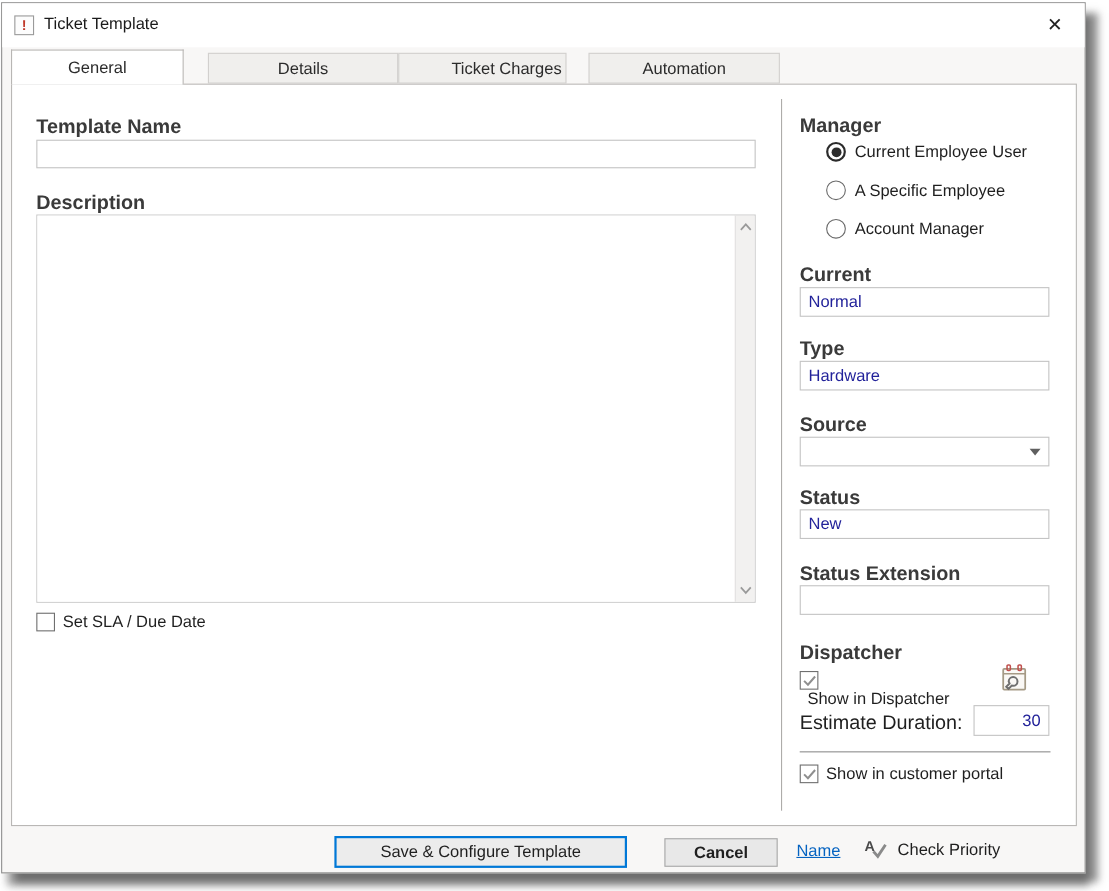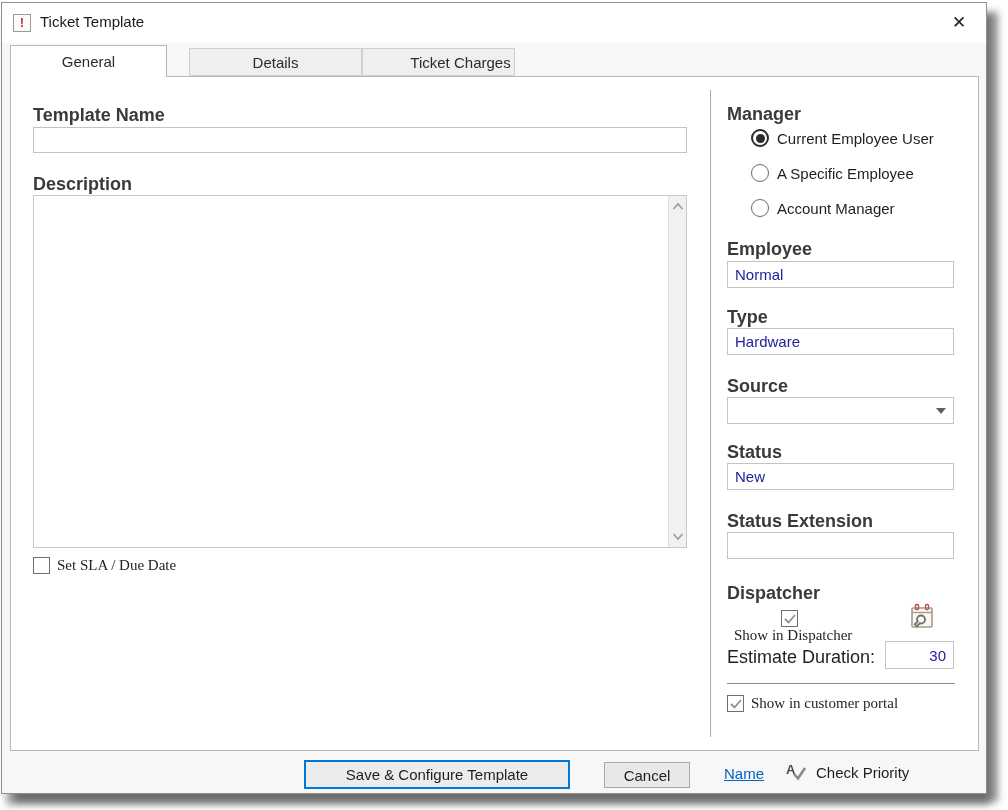--- a/index.html
+++ b/index.html
@@ -58,21 +58,21 @@
     position:absolute; left:0; top:0; width:calc(100% - 18px); height:100%;
     border:none; resize:none; outline:none; font-family:"Liberation Sans", sans-serif;
     font-size:15px; color:#22229a; padding:4px 6px;
   }
   .vscroll { position:absolute; right:0; top:0; width:18px; height:100%;
              background:#f2f1f0; border-left:1px solid #e3e2e1; }
   .vscroll svg { position:absolute; left:3px; }
   .vscroll .up { top:6px; } .vscroll .down { bottom:6px; }
 
   
-  .check-row { position:absolute; display:flex; align-items:center; cursor:pointer;font-family:Liberation Serif, serif; }
+  .check-row { position:absolute; display:flex; cursor:pointer; }
   .cbox {
     width:17px; height:17px; border:1px solid #6f6f6f; background:#fff;
     display:inline-flex; align-items:center; justify-content:center; flex:0 0 auto;
   }
   .cbox svg { display:none; }
   .cbox.checked svg { display:block; }
   .check-row .ctext { font-size:15px; color:#1f1f1f; margin-left:7px; white-space:nowrap; }
 
   .radio-row { position:absolute; display:flex; align-items:center; cursor:pointer; }
   .rdot { width:18px; height:18px; border-radius:50%; border:1px solid #6a6a6a; background:#fff;
@@ -114,20 +114,23 @@
   </div>
 
   <div class="tab active" style="left:8px; width:157px;align-items:center;">
     <span>General</span>
   </div>
   <div class="tab" style="left:187px; width:173px;">
     <span>Details</span>
   </div>
   <div class="tab" style="left:360px; width:153px;padding-left:44px;">
     <span>Ticket Charges</span>
+  </div>
+  <div class="tab" style="left:533px; width:174px;">
+    <span>Automation</span>
   </div>
 
   <div class="panel">
 
     <div class="lbl" style="left:22px; top:28px;">Template Name</div>
     <input class="txtfield" style="left: 22px; top: 50px; width: 654px; height: 26px;" value="">
 
     <div class="lbl" style="left:22px; top:97px;">Description</div>
 
     <div class="descbox">
@@ -159,21 +162,21 @@
     </div>
     <div class="radio-row" style="left:740px; top:87px;">
       <span class="rdot"></span>
       <span class="rtext">A Specific Employee</span>
     </div>
     <div class="radio-row" style="left:740px; top:122px;">
       <span class="rdot"></span>
       <span class="rtext">Account Manager</span>
     </div>
 
-    <div class="lbl" style="left:716px; top:162px;">Employee</div>
+    <div class="lbl" style="left:716px; top:162px;">Current</div>
     <input class="txtfield rcol-input" style="top: 184px;" value="Normal">
 
     <div class="lbl" style="left:716px; top:230px;">Type</div>
     <input class="txtfield rcol-input" style="top: 251px;" value="Hardware">
 
     <div class="lbl" style="left:716px; top:299px;">Source</div>
     <input class="txtfield rcol-input" style="top: 320px;" value="">
     <div class="combo-arrow" style="left:925px; top:331px;"></div>
 
     <div class="lbl" style="left:716px; top:365px;">Status</div>
@@ -212,21 +215,21 @@
             <polyline points="1,5 4.5,8.5 11,1" fill="none" stroke="#8f8f8f" stroke-width="1.8"></polyline>
           </svg>
       </span>
       <span class="ctext">Show in customer portal</span>
     </div>
 
   </div>
 
   <button class="footer-btn primary" style="left:302px; top:757px; width:266px; height:29px;">Save &amp; Configure Template</button>
 
-  <button class="footer-btn" style="left:602px; top:759px; width:86px; height:26px;">Cancel</button>
+  <button class="footer-btn" style="left:602px; top:759px; width:103px; height:26px;font-weight:bold;">Cancel</button>
 
   <a class="help-link" style="left:722px; top:762px;">Name</a>
 
   <div class="spell-wrap" style="left:783px; top:758px;">
     <svg width="22" height="22" viewBox="0 0 22 22">
       <text x="1" y="13" font-family="Liberation Sans, sans-serif" font-size="13" font-weight="bold" fill="#4a4a4a">A</text>
       <polyline points="9,13 13,17.5 20,7" fill="none" stroke="#8a8a8a" stroke-width="2.6"></polyline>
     </svg>
     <span class="spell-text">Check Priority</span>
   </div>

